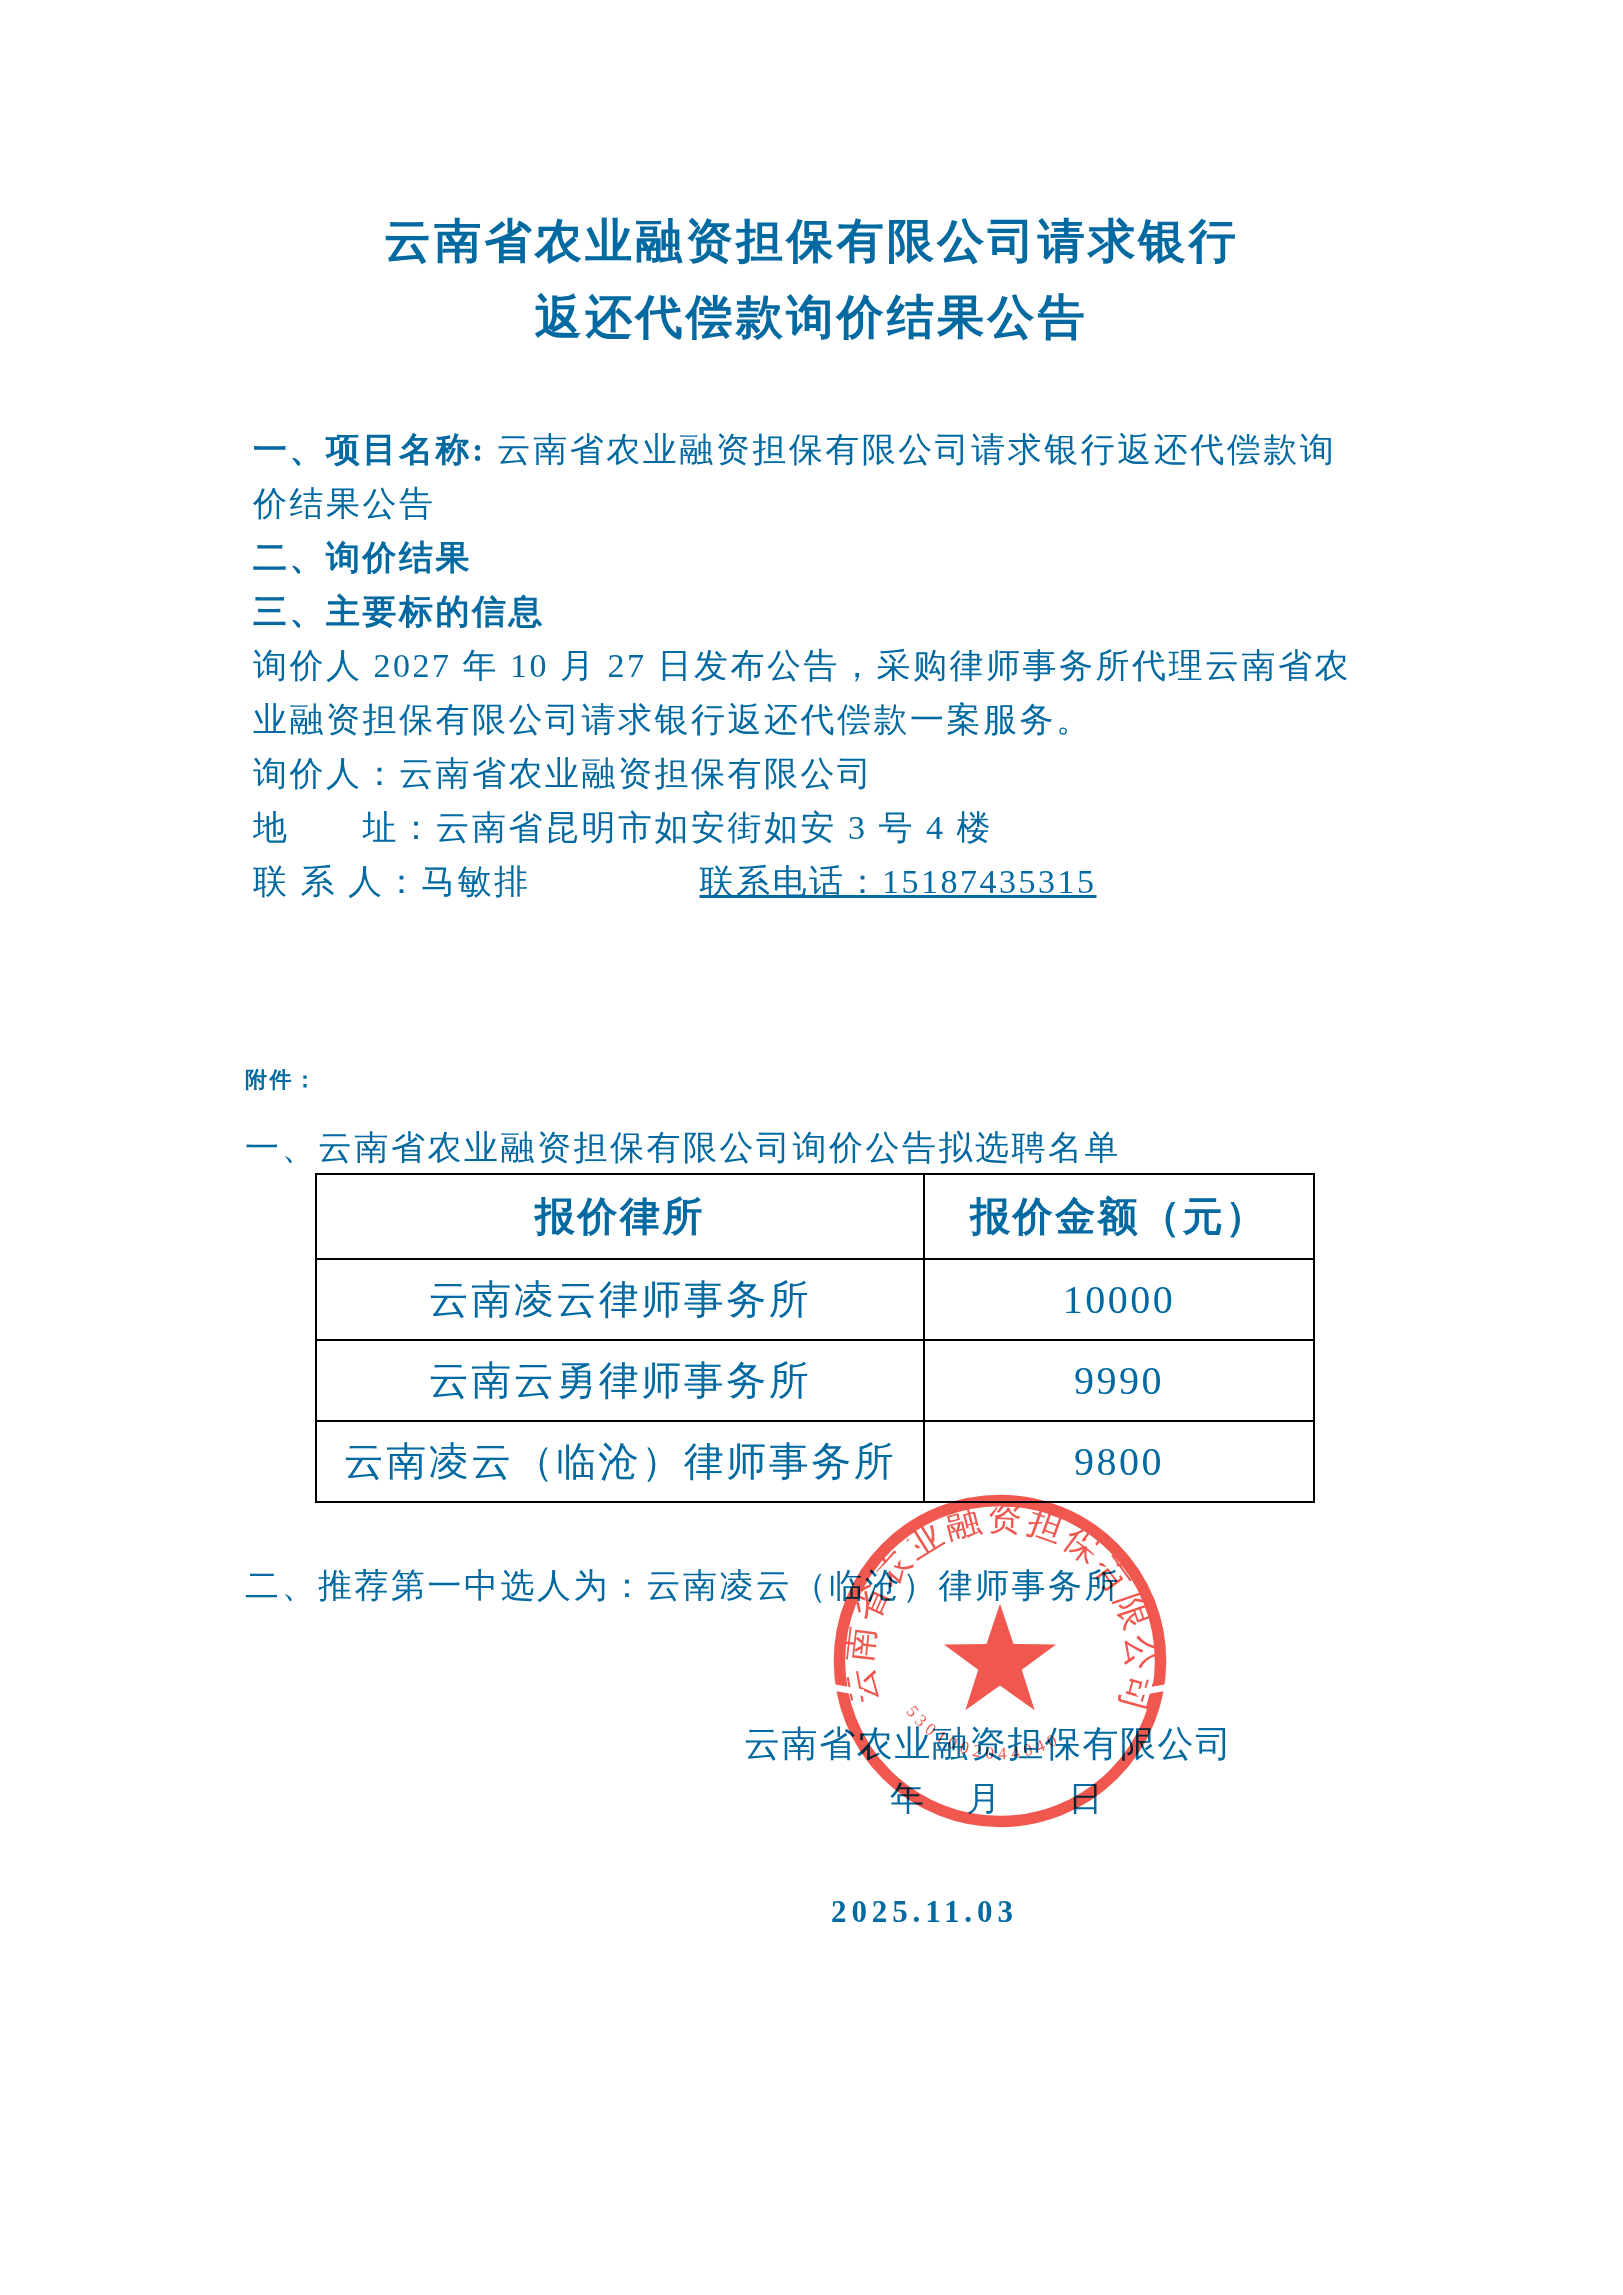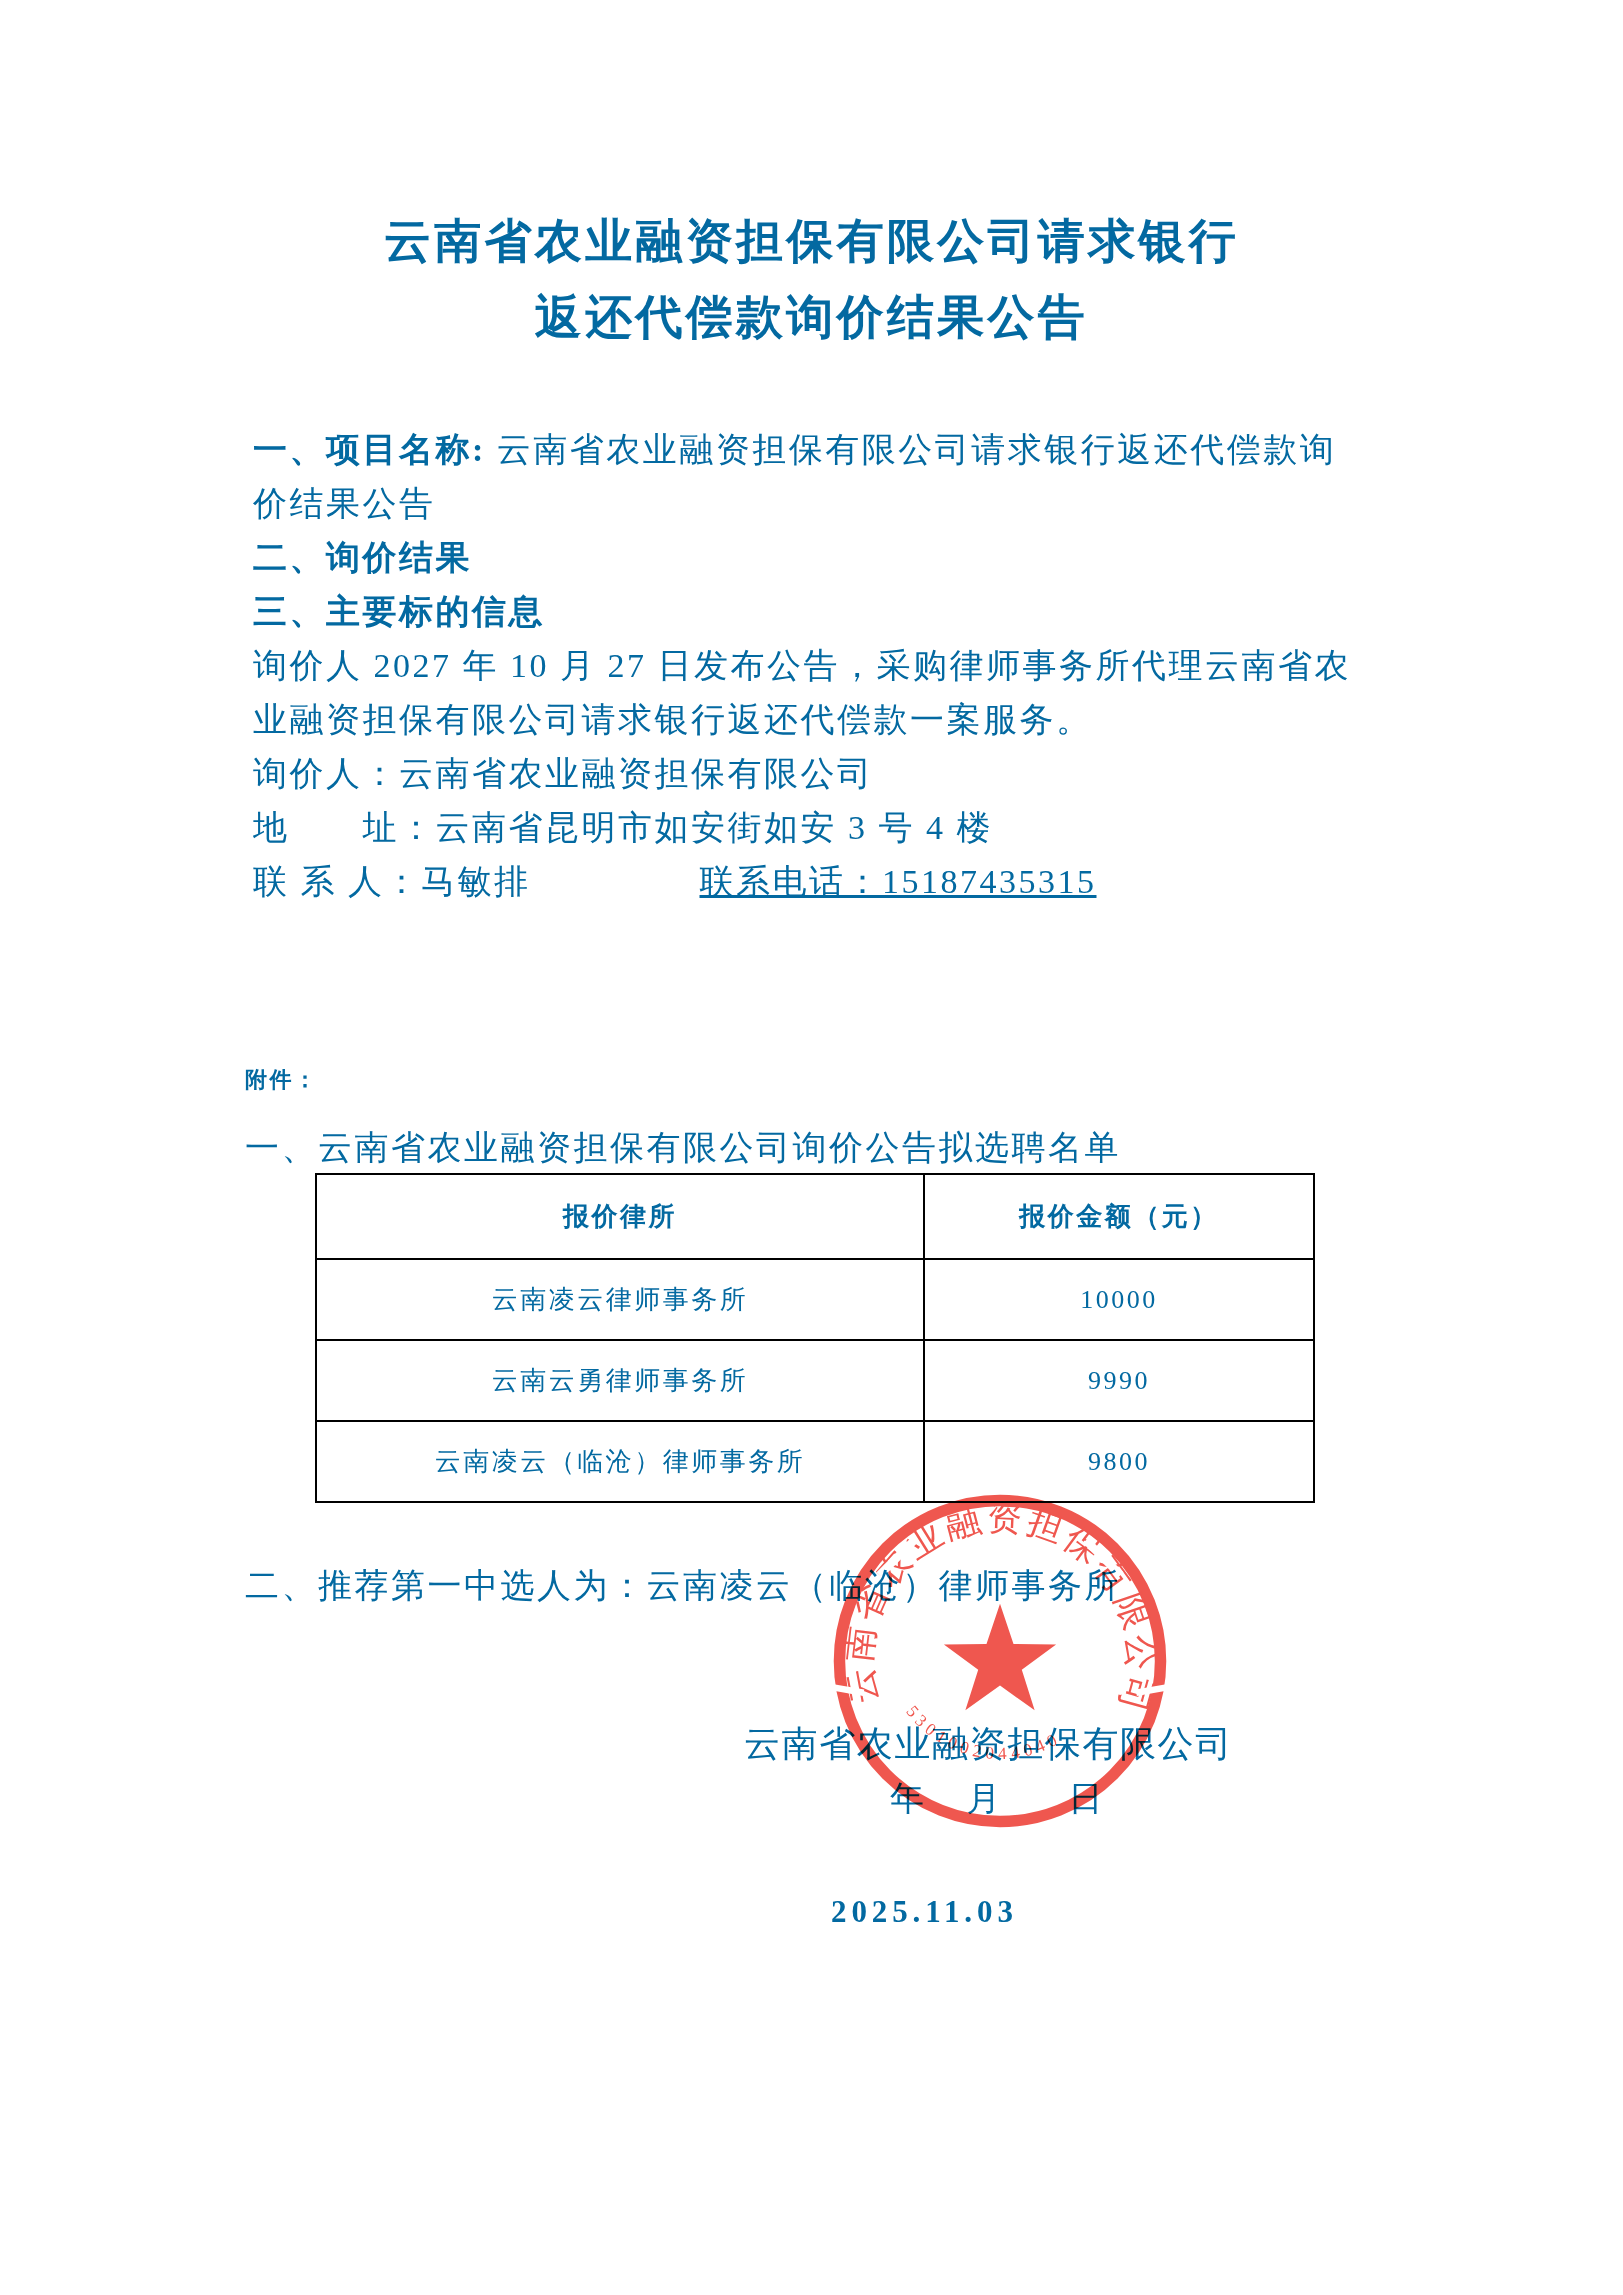--- a/index.html
+++ b/index.html
@@ -11,21 +11,21 @@
     font-weight:bold;font-size:47px;line-height:47px;letter-spacing:3.3px;}
   .title .t2{margin-top:29px;}
   .body-block{position:absolute;top:423px;left:245px;width:1145px;font-size:34px;margin-left:8px;}
   .line{height:54px;line-height:54px;white-space:nowrap;letter-spacing:2.5px;}
   .b{font-weight:bold;}
   .phone{margin-left:169px;text-decoration:underline;}
   .attach-label{position:absolute;top:1053px;left:245px;font-size:22px;line-height:54px;font-weight:bold;letter-spacing:2.5px;}
   .attach-title{position:absolute;top:1121px;left:245px;font-size:34px;line-height:54px;letter-spacing:2.5px;}
   table.quote-table{
     position:absolute;top:1173px;left:315px;width:998px;
-    border-collapse:collapse;table-layout:fixed;font-size:26px;
+    border-collapse:collapse;table-layout:fixed;font-size:40px;
   }
   table.quote-table col.c1{width:608px;}
   table.quote-table col.c2{width:390px;}
   table.quote-table th,table.quote-table td{
     border:2.5px solid #000;text-align:center;vertical-align:middle;
     letter-spacing:2.5px;padding:0;overflow:hidden;white-space:nowrap;
   }
   table.quote-table th{height:83px;font-weight:bold;}
   table.quote-table td{height:79px;font-weight:normal;}
   .recommend{position:absolute;top:1559px;left:245px;font-size:34px;line-height:54px;letter-spacing:2.5px;white-space:nowrap;}

